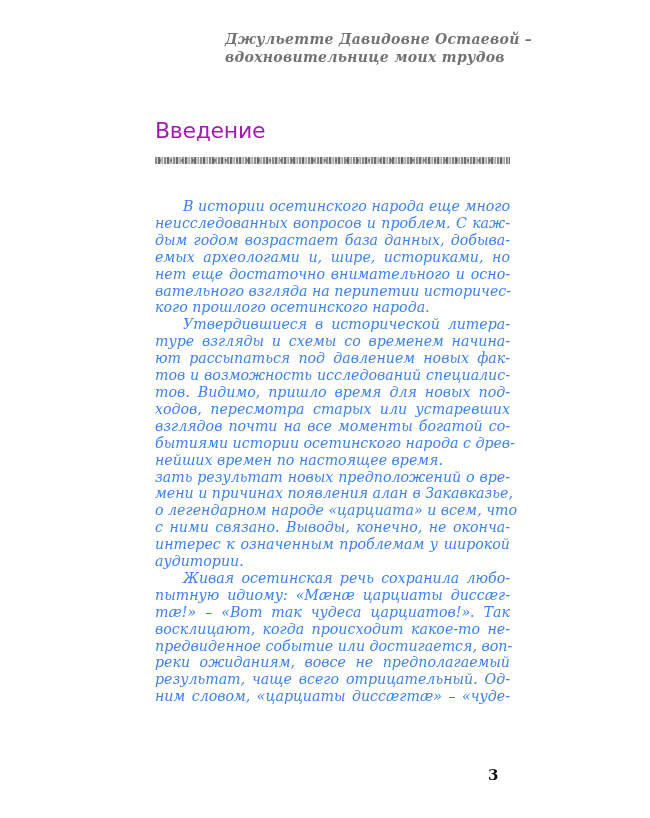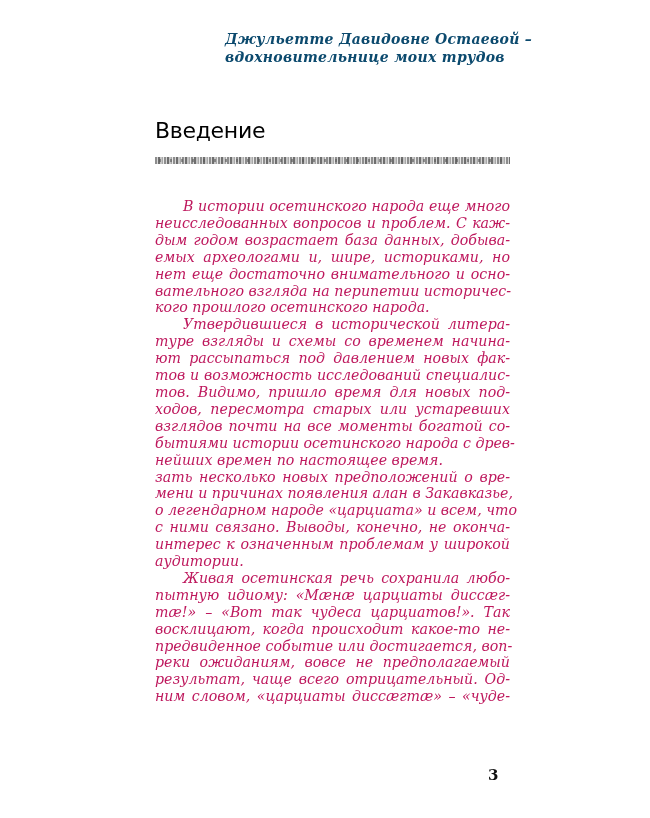--- a/index.html
+++ b/index.html
@@ -18,33 +18,33 @@
       position: absolute;
       left: 225px;
       top: 30px;
       width: 300px;
       font-family: "DejaVu Serif", serif;
       font-style: italic;
       font-weight: bold;
       font-size: 14px;
       line-height: 18px;
       letter-spacing: 0.3px;
-      color: #0c4a6e;
+      color: #737373;
     }
     .dedication div {
       white-space: nowrap;
     }
     .chapter-title {
       position: absolute;
       left: 155px;
       top: 118px;
       font-family: "DejaVu Sans", sans-serif;
       font-size: 22px;
       font-weight: normal;
-      color: #000000;
+      color: #a21caf;
       letter-spacing: -0.3px;
       margin: 0;
     }
     .ornament-rule {
       position: absolute;
       left: 155px;
       top: 157px;
       width: 355px;
       height: 7px;
       background:
@@ -68,21 +68,21 @@
     }
     .body-text {
       position: absolute;
       left: 155px;
       top: 198px;
       width: 355px;
       font-family: "DejaVu Serif", serif;
       font-style: italic;
       font-size: 14.2px;
       line-height: 16.9px;
-      color: #be185d;
+      color: #3b82f6;
     }
     .body-text .line {
       display: block;
       white-space: nowrap;
       text-align: justify;
       text-align-last: justify;
     }
     .body-text .line.indent {
       padding-left: 28px;
     }
@@ -124,21 +124,21 @@
   <span class="line indent">Утвердившиеся в исторической литера-</span>
   <span class="line">туре взгляды и схемы со временем начина-</span>
   <span class="line">ют рассыпаться под давлением новых фак-</span>
   <span class="line">тов и возможность исследований специалис-</span>
   <span class="line">тов. Видимо, пришло время для новых под-</span>
   <span class="line">ходов, пересмотра старых или устаревших</span>
   <span class="line">взглядов почти на все моменты богатой со-</span>
   <span class="line">бытиями истории осетинского народа с древ-</span>
   <span class="line last">нейших времен по настоящее время.</span>
 
-  <span class="line">зать несколько новых предположений о вре-</span>
+  <span class="line">зать результат новых предположений о вре-</span>
   <span class="line">мени и причинах появления алан в Закавказье,</span>
   <span class="line">о легендарном народе «царциата» и всем, что</span>
   <span class="line">с ними связано. Выводы, конечно, не оконча-</span>
   <span class="line">интерес к означенным проблемам у широкой</span>
   <span class="line last">аудитории.</span>
 
   <span class="line indent">Живая осетинская речь сохранила любо-</span>
   <span class="line">пытную идиому: «Мæнæ царциаты диссæг-</span>
   <span class="line">тæ!» – «Вот так чудеса царциатов!». Так</span>
   <span class="line">восклицают, когда происходит какое-то не-</span>

